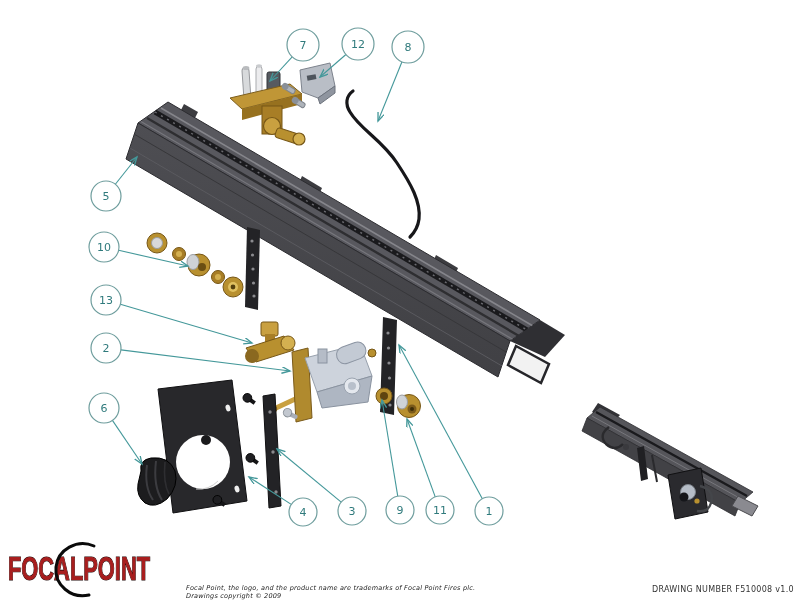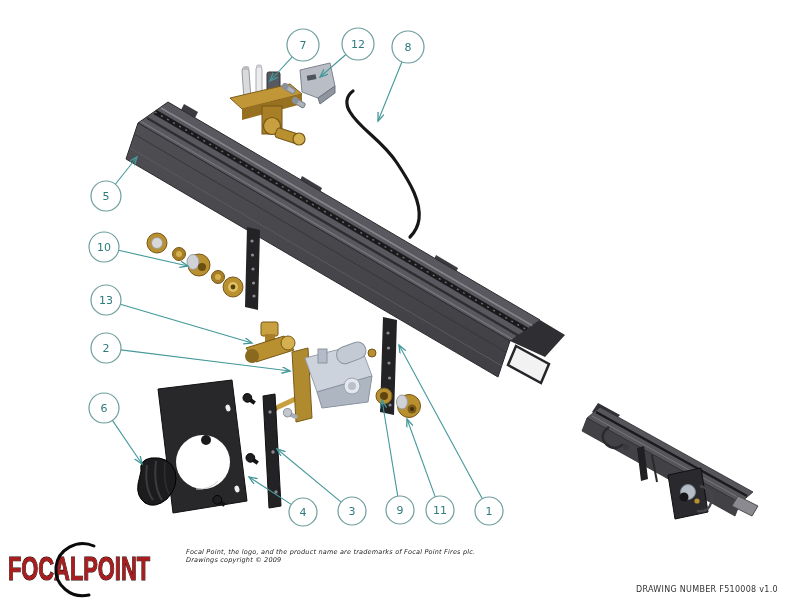--- a/index.html
+++ b/index.html
@@ -1,21 +1,21 @@
 <!DOCTYPE html>
 <html><head>
 <meta charset="utf-8">
 <style>
   html,body{margin:0;padding:0;background:#888;}
   .page{position:relative;width:800px;height:600px;background:#ffffff;overflow:hidden;
         font-family:"Liberation Sans",sans-serif;}
   .page svg.diagram{position:absolute;left:0;top:0;}
-  .disclaimer{position:absolute;left:186px;top:548px;width:310px;
+  .disclaimer{position:absolute;left:186px;top:584px;width:310px;
               font:italic 6.5px "DejaVu Sans",sans-serif;color:#222;letter-spacing:.2px;}
-  .drawing-number{position:absolute;right:22px;top:585px;
+  .drawing-number{position:absolute;right:6px;top:585px;
               font:8px "DejaVu Sans",sans-serif;color:#333;letter-spacing:.3px;}
 </style>
 </head>
 <body>
 
 <div class="page">
 
 <svg class="diagram" width="800" height="600" viewBox="0 0 800 600">
   <defs>
     <marker id="arrow" markerWidth="9" markerHeight="7" refX="7.5" refY="3" orient="auto">

